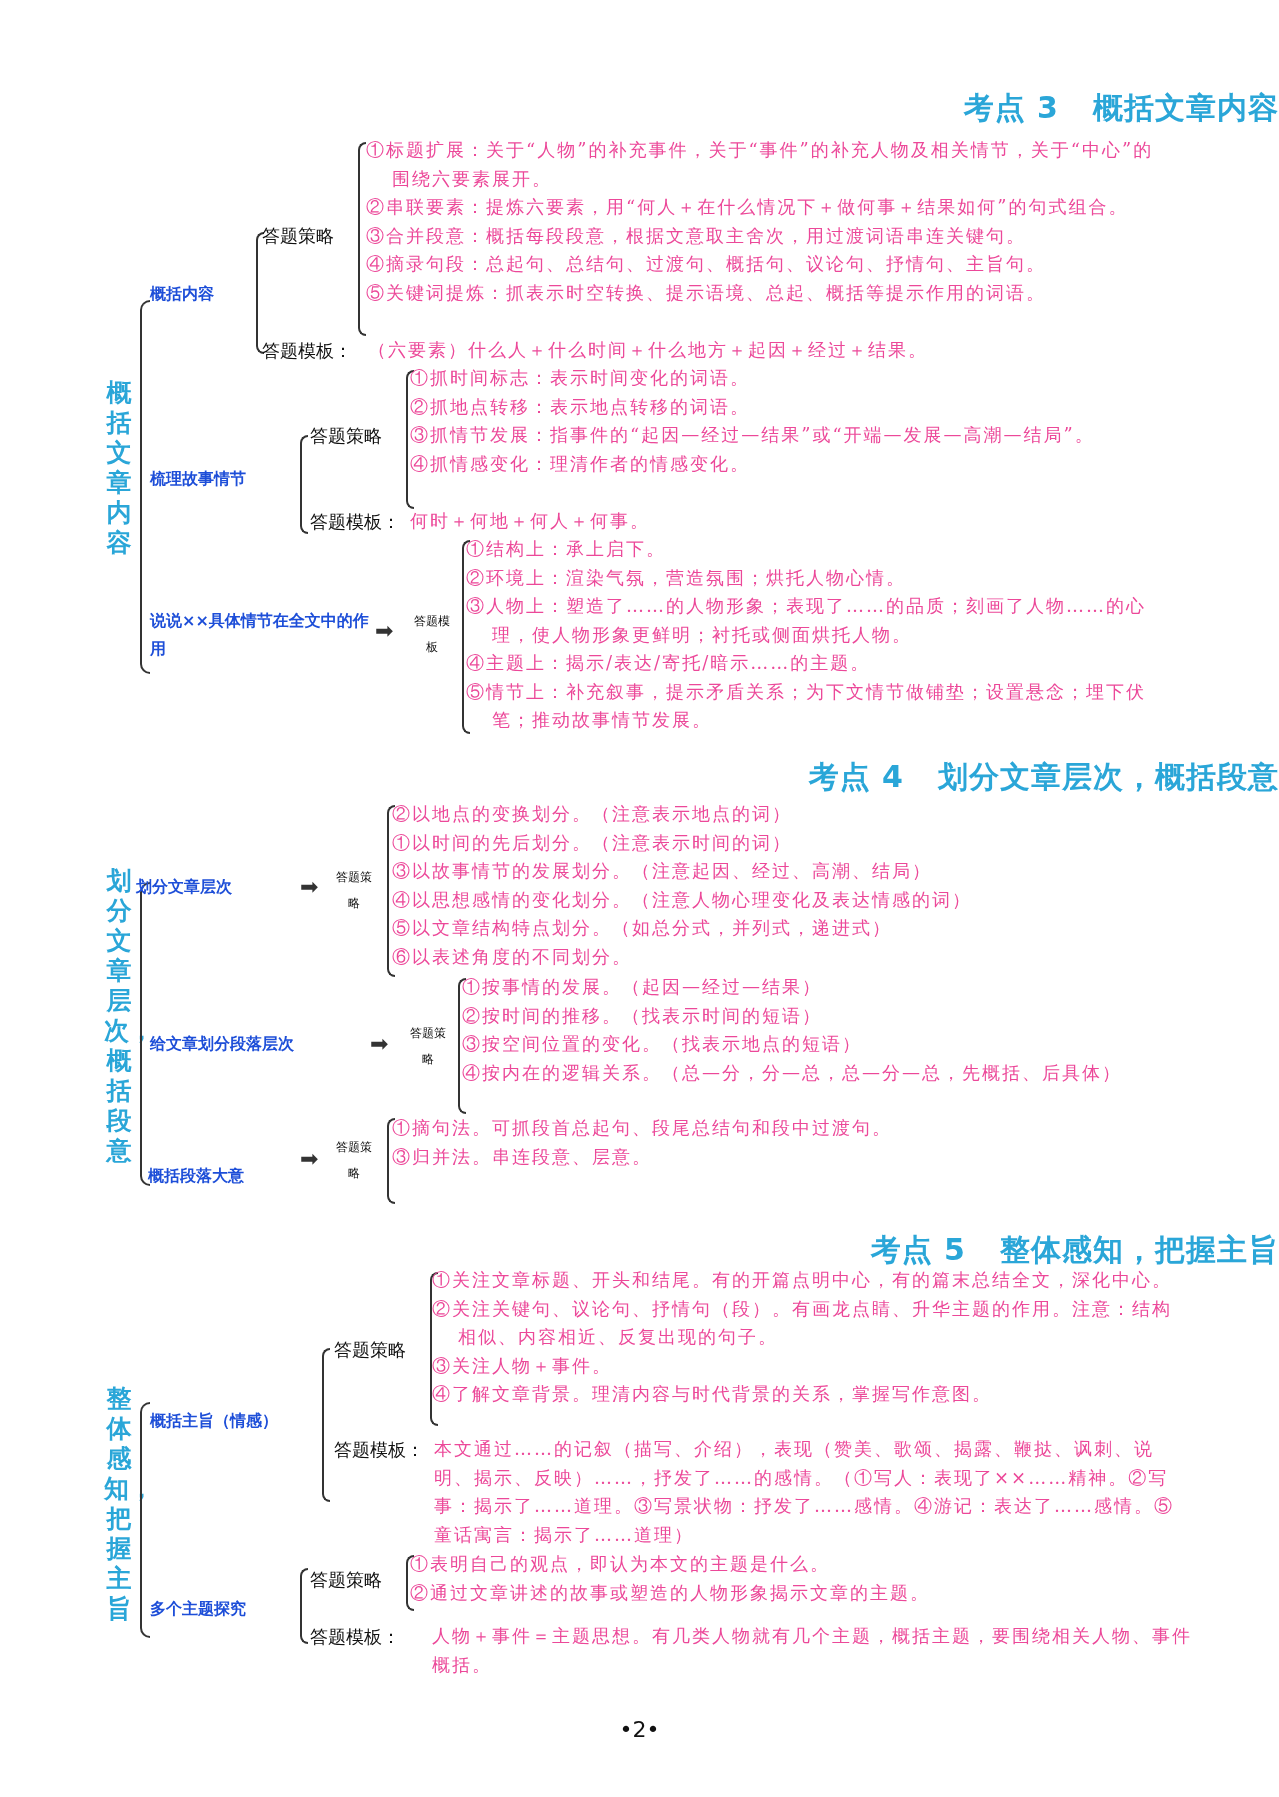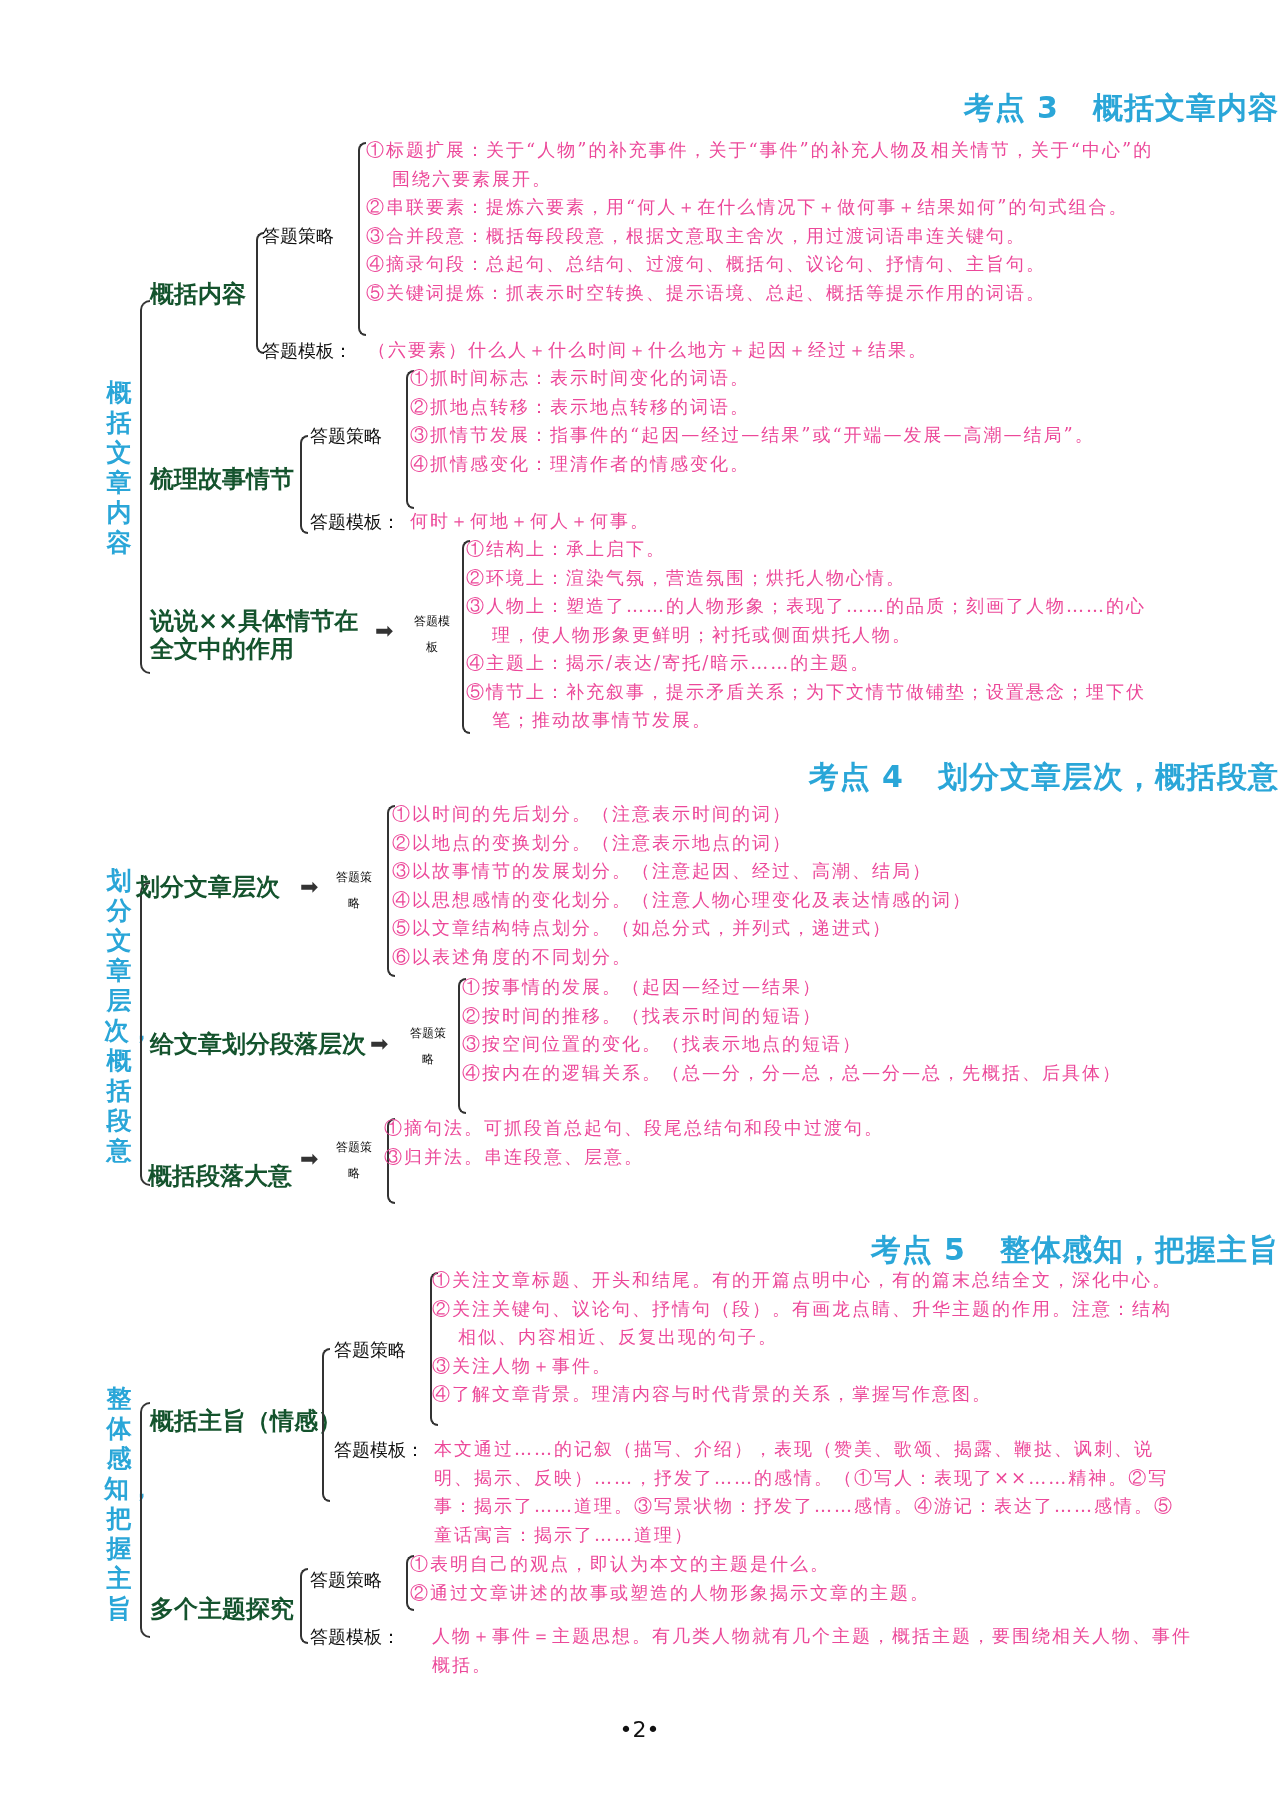--- a/index.html
+++ b/index.html
@@ -6,21 +6,21 @@
   body { width:1279px; height:1797px; position:relative; overflow:hidden;
          font-family:"DejaVu Serif","Liberation Serif",serif; color:#1a1a1a; }
   .title { position:absolute; left:0; width:1279px; text-align:right;
            font-family:"DejaVu Sans","Liberation Sans",sans-serif; font-weight:bold;
            color:#2aa6d8; font-size:30px; letter-spacing:1px; }
   .title .num { margin-right:34px; }
   .vtitle { position:absolute; width:30px; font-family:"DejaVu Sans","Liberation Sans",sans-serif;
             font-weight:bold; color:#2aa6d8; font-size:25px; line-height:30px; text-align:center;
             word-break:break-all; }
   .node { position:absolute; font-family:"DejaVu Sans","Liberation Sans",sans-serif;
-          font-weight:bold; font-size:24px; line-height:28px; white-space:nowrap; color:#14532d; }
+          font-weight:bold; font-size:16px; line-height:28px; white-space:nowrap; color:#1d4ed8; }
   .label { position:absolute; font-family:"DejaVu Sans","Liberation Sans",sans-serif;
            font-size:18px; line-height:28px; white-space:nowrap; color:#111; }
   .label2 { position:absolute; font-family:"DejaVu Sans","Liberation Sans",sans-serif;
             font-size:12px; line-height:26px; width:40px; text-align:center; color:#111; }
   .item { position:absolute; font-size:18px; line-height:28.5px; color:#ec4899; letter-spacing:2px; }
   .item .hang { display:block; padding-left:26px; text-indent:-26px; }
   .brace { position:absolute; border:2px solid #333; border-right:none; border-radius:10px 0 0 10px; }
   .arrow { position:absolute; font-size:22px; color:#333; font-family:"DejaVu Sans",sans-serif; }
   .pagenum { position:absolute; left:0; width:1279px; text-align:center; top:1717px;
              font-family:"DejaVu Sans","Liberation Sans",sans-serif; font-size:22px; color:#111; }
@@ -77,22 +77,22 @@
   <span class="num">考点 4</span><span>划分文章层次，概括段意</span>
 </div>
 <div class="vtitle" style="left:104px; top:866px;">划分文章层次，概括段意</div>
 <div class="brace" style="left:140px; top:882px; width:8px; height:300px;"></div>
 
 <div class="node" style="left:136px; top:873px;">划分文章层次</div>
 <div class="arrow" style="left:300px; top:874px;">➡</div>
 <div class="label2" style="left:334px; top:864px;">答题策略</div>
 <div class="brace" style="left:387px; top:805px; width:6px; height:168px;"></div>
 <div class="item" style="left:392px; top:800px; width:780px;">
+  <span class="hang">②以地点的变换划分。（注意表示地点的词）</span>
   <span class="hang">①以时间的先后划分。（注意表示时间的词）</span>
-  <span class="hang">②以地点的变换划分。（注意表示地点的词）</span>
   <span class="hang">③以故事情节的发展划分。（注意起因、经过、高潮、结局）</span>
   <span class="hang">④以思想感情的变化划分。（注意人物心理变化及表达情感的词）</span>
   <span class="hang">⑤以文章结构特点划分。（如总分式，并列式，递进式）</span>
   <span class="hang">⑥以表述角度的不同划分。</span>
 </div>
 
 <div class="node" style="left:150px; top:1030px;">给文章划分段落层次</div>
 <div class="arrow" style="left:370px; top:1031px;">➡</div>
 <div class="label2" style="left:408px; top:1020px;">答题策略</div>
 <div class="brace" style="left:458px; top:978px; width:6px; height:132px;"></div>
@@ -100,21 +100,21 @@
   <span class="hang">①按事情的发展。（起因—经过—结果）</span>
   <span class="hang">②按时间的推移。（找表示时间的短语）</span>
   <span class="hang">③按空间位置的变化。（找表示地点的短语）</span>
   <span class="hang">④按内在的逻辑关系。（总—分，分—总，总—分—总，先概括、后具体）</span>
 </div>
 
 <div class="node" style="left:148px; top:1145px;margin-top:17px;">概括段落大意</div>
 <div class="arrow" style="left:300px; top:1146px;">➡</div>
 <div class="label2" style="left:334px; top:1134px;">答题策略</div>
 <div class="brace" style="left:387px; top:1118px; width:6px; height:82px;"></div>
-<div class="item" style="left:384px; top:1114px; width:700px;">
+<div class="item" style="left:392px; top:1114px; width:700px;">
   <span class="hang">①摘句法。可抓段首总起句、段尾总结句和段中过渡句。</span>
   <span class="hang">③归并法。串连段意、层意。</span>
 </div>
 
 <div class="title" style="top:1230px;">
   <span class="num">考点 5</span><span>整体感知，把握主旨</span>
 </div>
 <div class="vtitle" style="left:104px; top:1384px;">整体感知，把握主旨</div>
 <div class="brace" style="left:140px; top:1402px; width:8px; height:232px;"></div>
 

